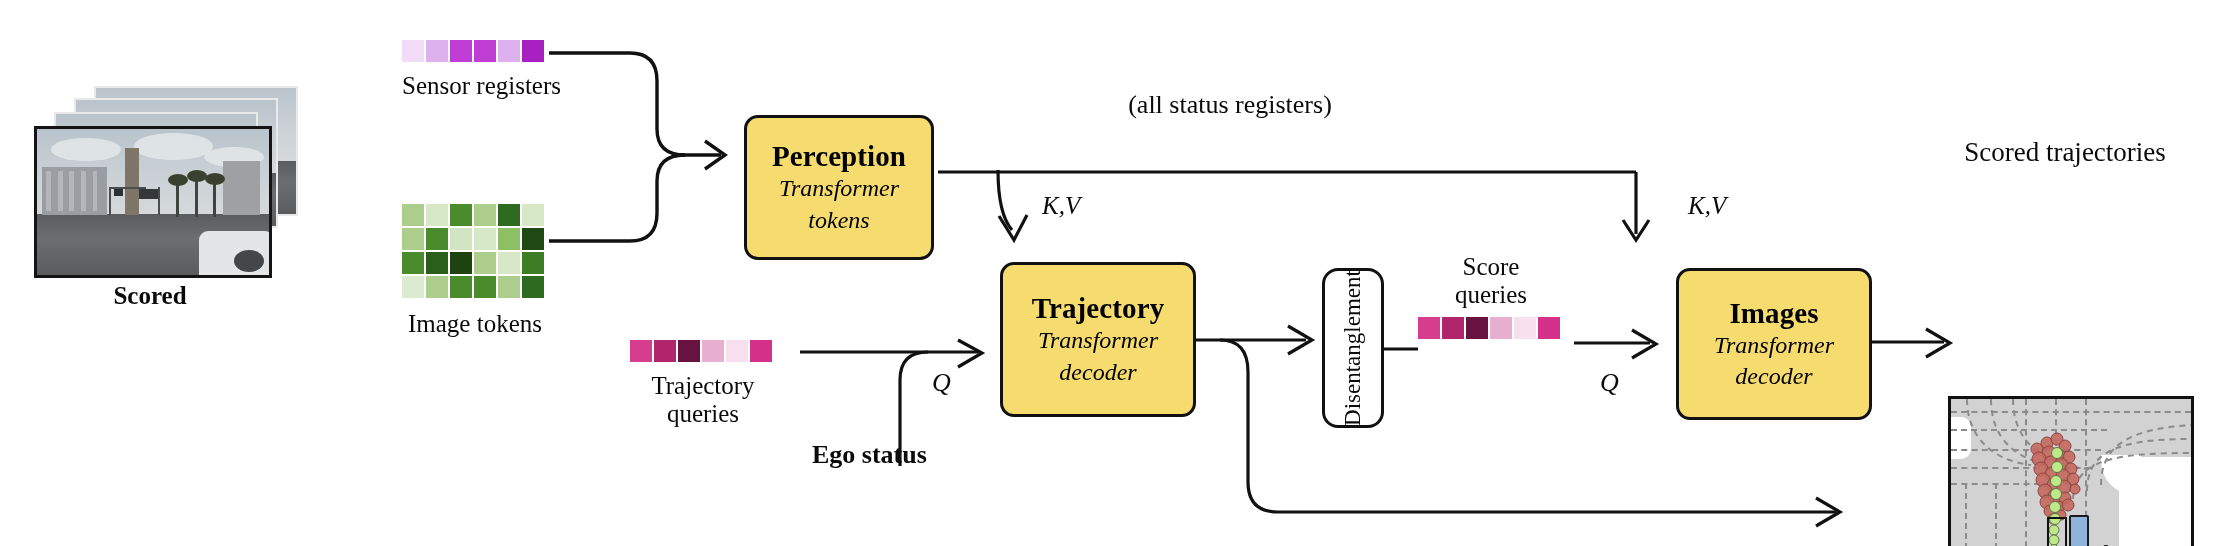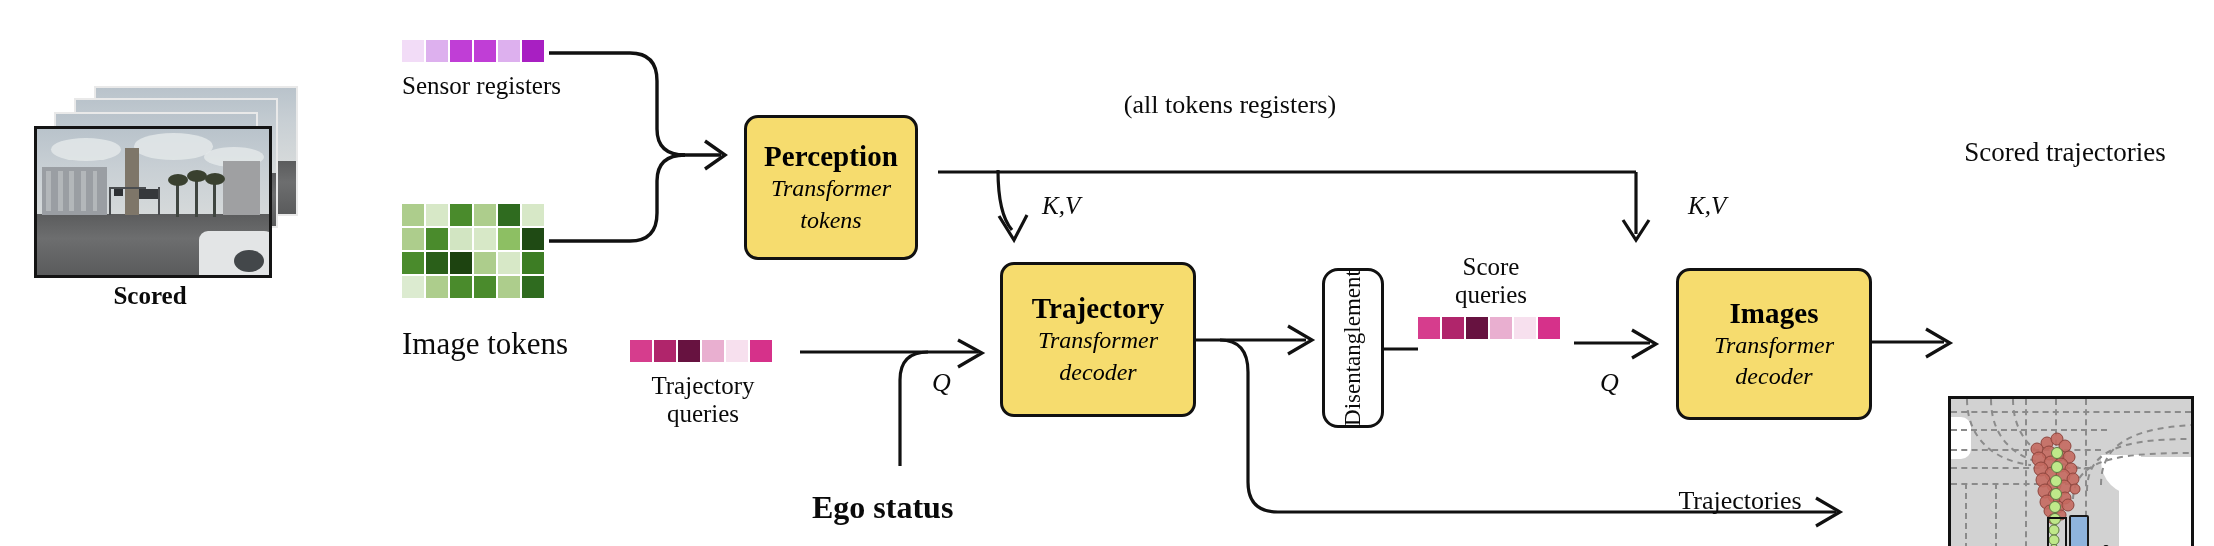--- a/index.html
+++ b/index.html
@@ -161,51 +161,51 @@
         </div>
         <div class="grow">
           <div class="cell" style="background: rgb(220, 235, 208);"></div>
           <div class="cell" style="background: rgb(173, 205, 140);"></div>
           <div class="cell" style="background: rgb(74, 139, 44);"></div>
           <div class="cell" style="background: rgb(74, 139, 44);"></div>
           <div class="cell" style="background: rgb(173, 205, 140);"></div>
           <div class="cell" style="background: rgb(47, 107, 31);"></div>
         </div>
       </div>
-    <div class="lbl ctr" style="width:146px;margin-top:28px;font-size:31px;">Image tokens</div>
+    <div class="lbl ctr" style="width:146px;margin-top:12px;font-size:25px;">Image tokens</div>
   </div>
 
   <svg class="abs" width="250" height="200" style="left:545px;top:45px;">
     <path d="M4,8 H85 Q112,8 112,36 V84 Q112,110 140,110" fill="none" stroke="#111" stroke-width="3.4"></path>
     <path d="M4,196 H85 Q112,196 112,168 V136 Q112,110 140,110" fill="none" stroke="#111" stroke-width="3.4"></path>
     <line x1="130" y1="110" x2="176" y2="110" stroke="#111" stroke-width="3.4"></line>
     <polyline points="160,96 180,110 160,124" fill="none" stroke="#111" stroke-width="3.4"></polyline>
   </svg>
 
   <svg class="abs" width="160" height="12" style="left:565px;top:236px;">
   </svg>
 
-  <div class="abs ybox" style="left:744px;top:115px;width:174px;height:145px;">
+  <div class="abs ybox" style="left:744px;top:115px;width:190px;height:145px;">
     <div class="t1">Perception</div>
     <div class="t2">Transformer</div>
     <div class="t2">tokens</div>
   </div>
 
   <svg class="abs" width="760" height="130" style="left:936px;top:168px;">
     <path d="M2,4 H700" fill="none" stroke="#111" stroke-width="3.2"></path>
     <path d="M700,4 V66" fill="none" stroke="#111" stroke-width="3.2"></path>
     <polyline points="687,52 700,72 713,52" fill="none" stroke="#111" stroke-width="3.2"></polyline>
   </svg>
 
   <svg class="abs" width="80" height="90" style="left:990px;top:168px;">
     <path d="M8,2 Q8,46 22,62" fill="none" stroke="#111" stroke-width="3.2"></path>
     <polyline points="9,48 24,72 37,47" fill="none" stroke="#111" stroke-width="3.2"></polyline>
   </svg>
 
-  <div class="abs lbl ctr" style="left:1040px;top:90px;width:380px;font-size:26px;">(all tokens registers)</div>
+  <div class="abs lbl ctr" style="left:1040px;top:90px;width:380px;font-size:26px;">(all status registers)</div>
 
   <div class="abs lbl ital" style="left:1042px;top:192px;font-size:25px;">K,V</div>
   <div class="abs lbl ital" style="left:1688px;top:192px;font-size:25px;">K,V</div>
 
   <div class="abs" style="left:630px;top:340px;">
     <div class="strip" id="traj-strip">
         <div class="cell" style="background: rgb(214, 61, 141);"></div>
         <div class="cell" style="background: rgb(176, 37, 107);"></div>
         <div class="cell" style="background: rgb(103, 18, 64);"></div>
         <div class="cell" style="background: rgb(233, 175, 208);"></div>
@@ -215,35 +215,34 @@
     <div class="lbl ctr" style="width:146px;margin-top:10px;font-size:25px;">Trajectory</div>
     <div class="lbl ctr" style="width:146px;font-size:25px;">queries</div>
   </div>
 
   <svg class="abs" width="240" height="140" style="left:800px;top:340px;">
     <line x1="0" y1="12" x2="178" y2="12" stroke="#111" stroke-width="3.2"></line>
     <polyline points="158,0 182,13 158,27" fill="none" stroke="#111" stroke-width="3.2"></polyline>
     <path d="M100,126 V40 Q100,12 128,12" fill="none" stroke="#111" stroke-width="3.2"></path>
   </svg>
   <div class="abs lbl ital" style="left:932px;top:368px;font-size:26px;">Q</div>
-  <div class="abs lbl bold" style="left:812px;top:489px;font-size:32px;">Ego status</div>
+  <div class="abs lbl bold" style="left:812px;top:440px;font-size:26px;">Ego status</div>
 
   <div class="abs ybox" style="left:1000px;top:262px;width:196px;height:155px;">
     <div class="t1">Trajectory</div>
     <div class="t2">Transformer</div>
     <div class="t2">decoder</div>
   </div>
 
   <svg class="abs" width="700" height="220" style="left:1196px;top:330px;">
     <line x1="0" y1="10" x2="110" y2="10" stroke="#111" stroke-width="3.2"></line>
     <polyline points="92,-4 116,10 92,24" fill="none" stroke="#111" stroke-width="3.2"></polyline>
     <path d="M24,10 Q52,10 52,42 V152 Q52,182 82,182 H640" fill="none" stroke="#111" stroke-width="3.2"></path>
     <polyline points="620,168 644,182 620,196" fill="none" stroke="#111" stroke-width="3.2"></polyline>
   </svg>
-  <div class="abs lbl ctr" style="left:1610px;top:486px;width:260px;font-size:26px;">Trajectories</div>
 
   <div class="abs vbox" style="left:1322px;top:268px;width:62px;height:160px;">
     <span>Disentanglement</span>
   </div>
 
   <svg class="abs" width="40" height="10" style="left:1384px;top:344px;">
     <line x1="0" y1="5" x2="34" y2="5" stroke="#111" stroke-width="3.2"></line>
   </svg>
 
   <div class="abs" style="left:1418px;top:253px;">

